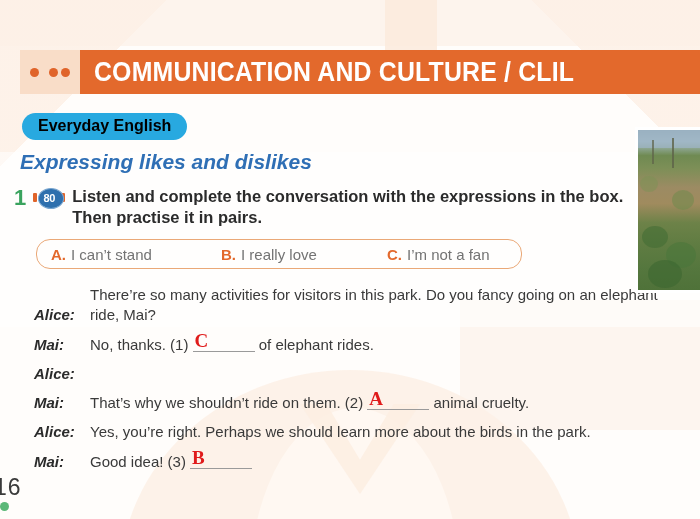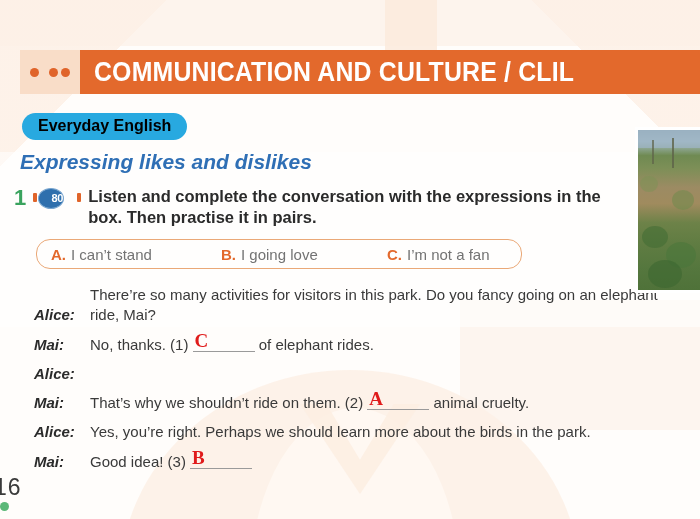--- a/index.html
+++ b/index.html
@@ -64,21 +64,21 @@
   
   .subheading{
     position:absolute;left:20px;top:150px;
     color:#2f6fb5;font-weight:bold;font-style:italic;font-size:21px;white-space:nowrap;
   }
 
   
   .task{position:absolute;left:14px;top:186px;right:62px;display:flex;align-items:flex-start;}
   .task-num{color:#3aa35e;font-weight:bold;font-size:22px;line-height:1;margin-right:7px;margin-top:1px;}
   .audio-icon{
-     position:relative;width:48px;height:19px;margin-right:7px;margin-top:2px;flex:none;
+     position:relative;width:32px;height:19px;margin-right:7px;margin-top:2px;flex:none;
      display:flex;align-items:center;justify-content:center;
   }
   .audio-icon .oval{
      position:absolute;left:5px;top:0;width:24px;height:19px;border-radius:50%;
      background:#2e6fad;border:1.5px solid #7ba7d0;
   }
   .audio-icon .tick{position:absolute;top:5px;width:4px;height:9px;background:#e0642a;border-radius:1px;}
   .audio-icon .tick.l{left:0;}
   .audio-icon .tick.r{right:0;}
   .audio-icon .num{
@@ -186,21 +186,21 @@
     <span class="task-text">Listen and complete the conversation with the expressions in the box. Then practise it in pairs.</span>
   </div>
 
   <div class="expr-box">
     <span class="expr e1">
       <span class="ltr">A.</span>
       <span class="txt">I can’t stand</span>
     </span>
     <span class="expr e2">
       <span class="ltr">B.</span>
-      <span class="txt">I going love</span>
+      <span class="txt">I really love</span>
     </span>
     <span class="expr e3">
       <span class="ltr">C.</span>
       <span class="txt">I’m not a fan</span>
     </span>
   </div>
 
   <div class="dialogue">
 
     <div class="d-row">

